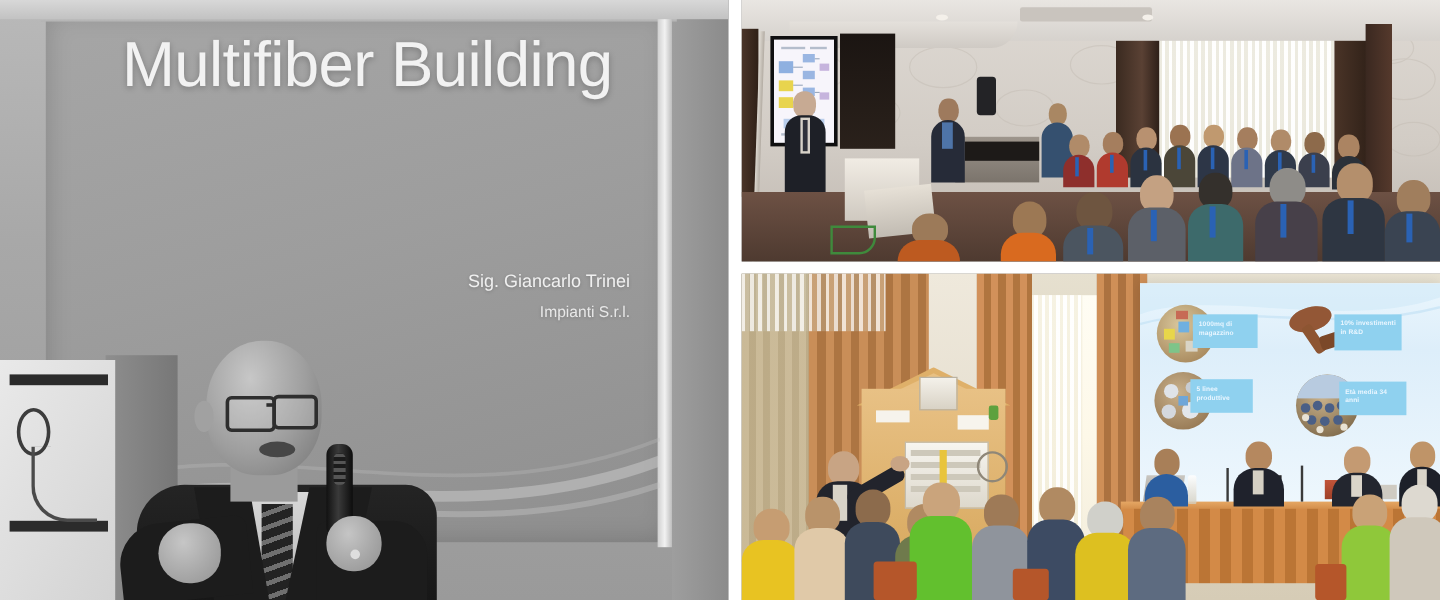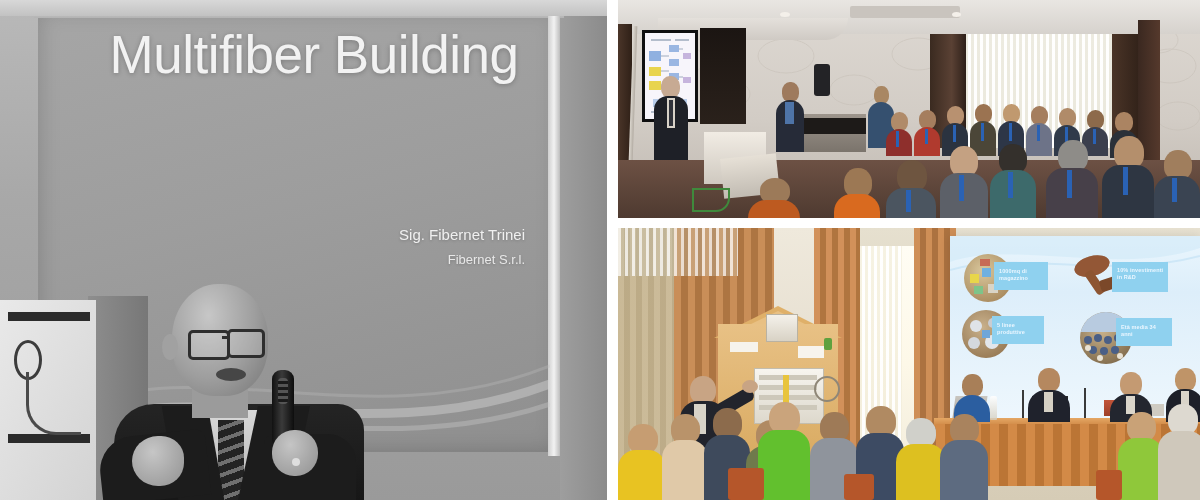--- a/index.html
+++ b/index.html
@@ -23,21 +23,21 @@
     background:linear-gradient(165deg,#a6a6a6 0%,#9d9d9d 45%,#8f8f8f 100%);
     box-shadow:0 0 22px rgba(0,0,0,.18) inset;}
   .pl-screen-edge-r{position:absolute;left:548px;top:8px;width:12px;height:448px;
     background:linear-gradient(90deg,#cfcfcf,#f2f2f2 50%,#bdbdbd);}
   .pl-screen-top{position:absolute;left:34px;top:2px;width:530px;height:16px;
     background:linear-gradient(180deg,#e2e2e2,#b3b3b3);}
   .pl-rightwall{position:absolute;left:560px;top:0;width:47px;height:500px;
     background:linear-gradient(90deg,#9e9e9e,#8b8b8b);}
 
   
-  .slide-title{position:absolute;left:84px;top:28px;width:460px;
+  .slide-title{position:absolute;left:76px;top:28px;width:460px;
     color:#f2f2f2;font-size:53px;font-weight:300;letter-spacing:-0.5px;
     text-align:center;line-height:1.02;
     text-shadow:0 1px 5px rgba(0,0,0,.25);}
   .slide-sub{position:absolute;left:60px;top:92px;width:485px;
     color:#ececec;font-size:34px;font-weight:300;text-align:center;
     letter-spacing:-.2px;
     text-shadow:0 1px 4px rgba(0,0,0,.22);}
   .slide-presenter{position:absolute;left:250px;top:226px;width:275px;
     color:#f0f0f0;font-size:15px;text-align:right;font-weight:400;
     text-shadow:0 1px 3px rgba(0,0,0,.2);}
@@ -247,22 +247,22 @@
     <div class="pl-screen-edge-r"></div>
     <div class="pl-ceiling"></div>
 
     <svg class="pl-swoosh" viewBox="0 0 470 130" preserveAspectRatio="none">
       <path d="M0,96 C120,44 290,122 470,54" stroke="#d6d6d6" stroke-width="9" fill="none" opacity=".8"></path>
       <path d="M0,112 C140,62 300,132 470,74" stroke="#c9c9c9" stroke-width="5" fill="none" opacity=".7"></path>
       <path d="M10,70 C150,30 300,104 470,36" stroke="#bdbdbd" stroke-width="3" fill="none" opacity=".6"></path>
     </svg>
 
     <div class="slide-title">Multifiber Building</div>
-    <div class="slide-presenter">Sig. Fibernet Trinei</div>
-    <div class="slide-company">Fibernet S.r.l.</div>
+    <div class="slide-presenter">Sig. Giancarlo Trinei</div>
+    <div class="slide-company">Impianti S.r.l.</div>
 
     <div class="pl-easel"></div>
     <div class="pl-flipchart"></div>
     <div class="pl-fc-bar1"></div>
     <div class="pl-fc-bar2"></div>
     <div class="pl-fc-ring"></div>
     <div class="pl-fc-wire"></div>
 
     <div class="pl-person">
       <div class="pp-torso"></div>

